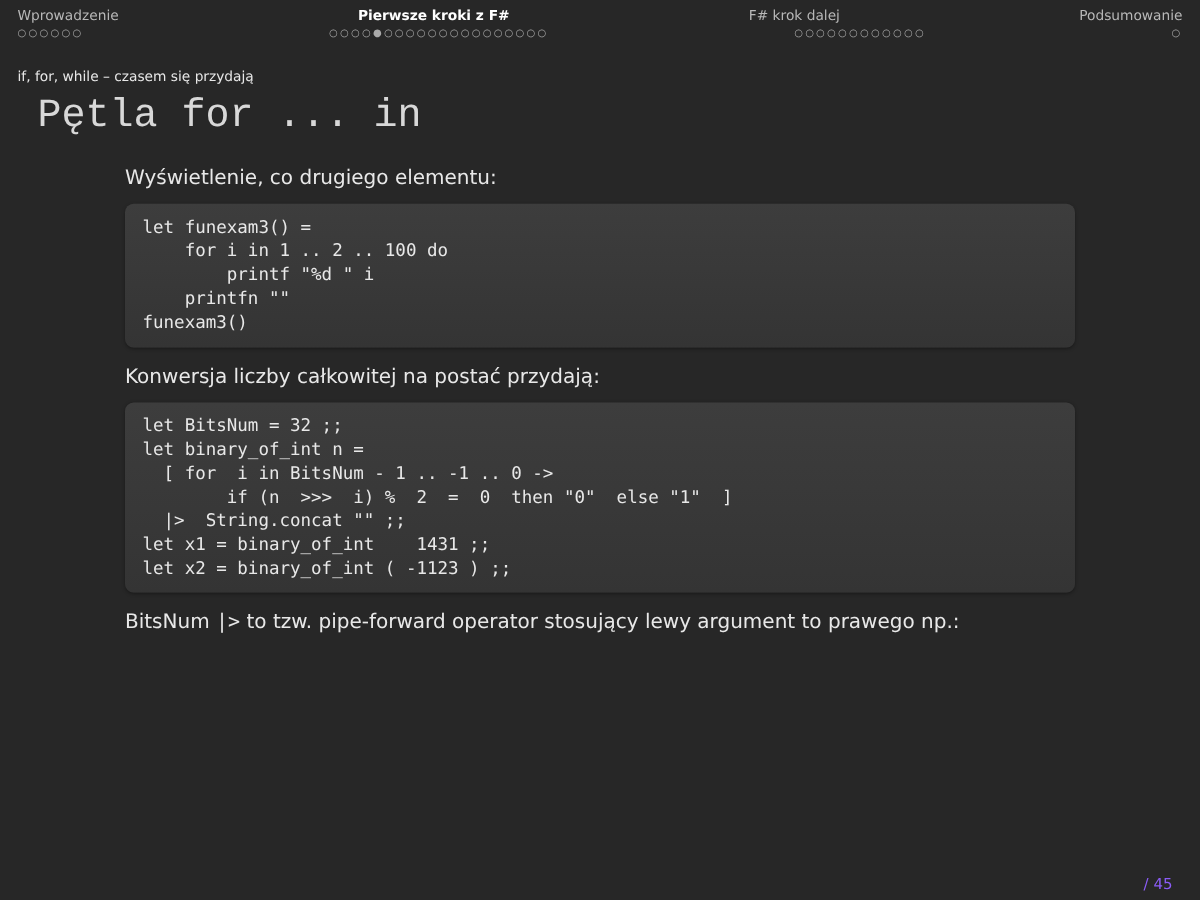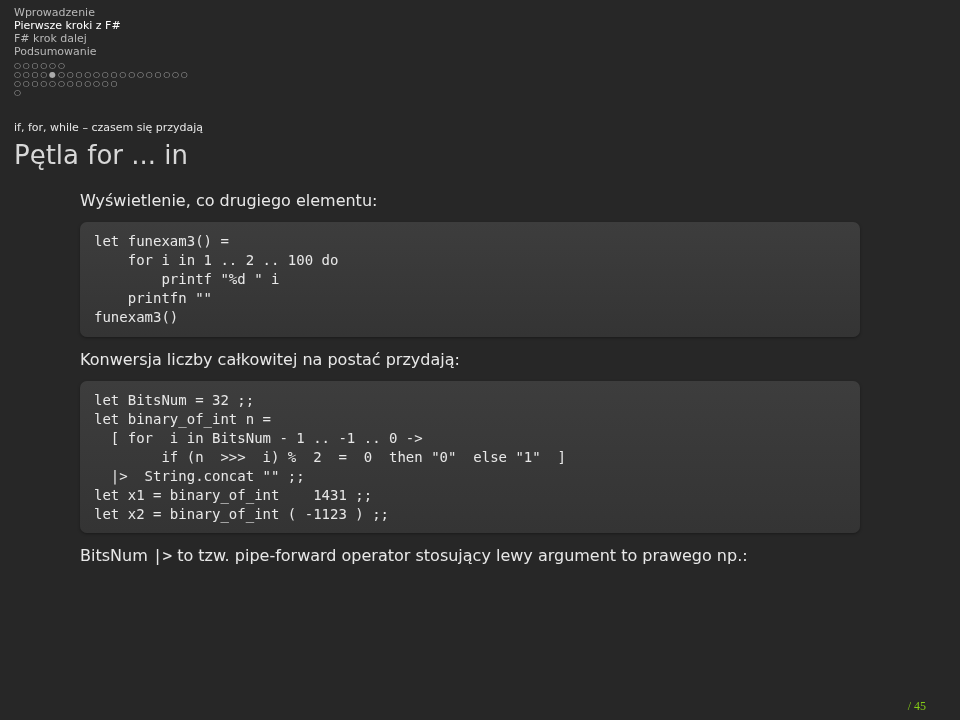--- a/index.html
+++ b/index.html
@@ -1,56 +1,57 @@
 <!DOCTYPE html>
 <html><head>
 <meta charset="utf-8">
 <style>
-  * { margin: 0; padding: 0; box-sizing: border-box; flex-direction: column; }
+  * { margin: 0; padding: 0; box-sizing: border-box; }
   body {
     width: 960px;
     height: 720px;
     background: #272727;
     font-family: "DejaVu Sans", sans-serif;
     color: #e8e8e8;
     overflow: hidden;
     position: relative;
   }
   .nav {
     display: flex;
     padding: 6px 14px 2px 14px;
     justify-content: space-between;
   }
   .nav-item { font-size: 11px; }
-  .nav-item.active { color: #fff; font-weight: 400; }
+  .nav-item.active { color: #fff; font-weight: 700; }
   .nav-item.dim { color: #b8b8b8; }
   .dots {
     display: flex;
     padding: 1px 14px 2px 14px;
     font-size: 8px;
     letter-spacing: 1.8px;
     color: #aaa;
     justify-content: space-between;
   }
   .dots span { display: inline-block; }
   .subhead {
     padding: 2px 14px 4px 14px;
     font-size: 11px;
     color: #e8e8e8;
     font-weight: 500;
     margin-top: 20px;
   }
   .title {
-    padding: 2px 14px 14px 14px;
-    font-size: 26px;
+    padding: 2px 14px 14px 30px;
+    font-size: 32px;
     color: #d8d8d8;
     font-weight: 400;
+    font-family: Liberation Mono, monospace;
   }
   .content {
-    padding: 0 100px 0 80px;
+    padding: 0 100px 0 100px;
   }
   .body-text {
     font-size: 16px;
     color: #e8e8e8;
     margin: 6px 0 10px 0;
     line-height: 1.4;
   }
   .code-block {
     background: linear-gradient(#3d3d3d, #343434);
     border-radius: 7px;
@@ -59,25 +60,24 @@
     font-size: 14px;
     line-height: 1.35;
     white-space: pre;
     color: #e8e8e8;
     box-shadow: 0 1px 3px rgba(0,0,0,.35);
     margin-bottom: 12px;
   }
   .tt { font-family: "DejaVu Sans Mono", monospace; }
   .footer {
     position: absolute;
-    right: 34px;
+    right: 22px;
     bottom: 6px;
     font-size: 12px;
-    color: #84cc16;
-    font-family: Liberation Serif, serif;
+    color: #8b5cf6;
   }
 </style>
 </head>
 <body>
 
 <div class="nav">
   <span class="nav-item dim">Wprowadzenie</span>
   <span class="nav-item active">Pierwsze kroki z F#</span>
   <span class="nav-item dim">F# krok dalej</span>
   <span class="nav-item dim">Podsumowanie</span>

